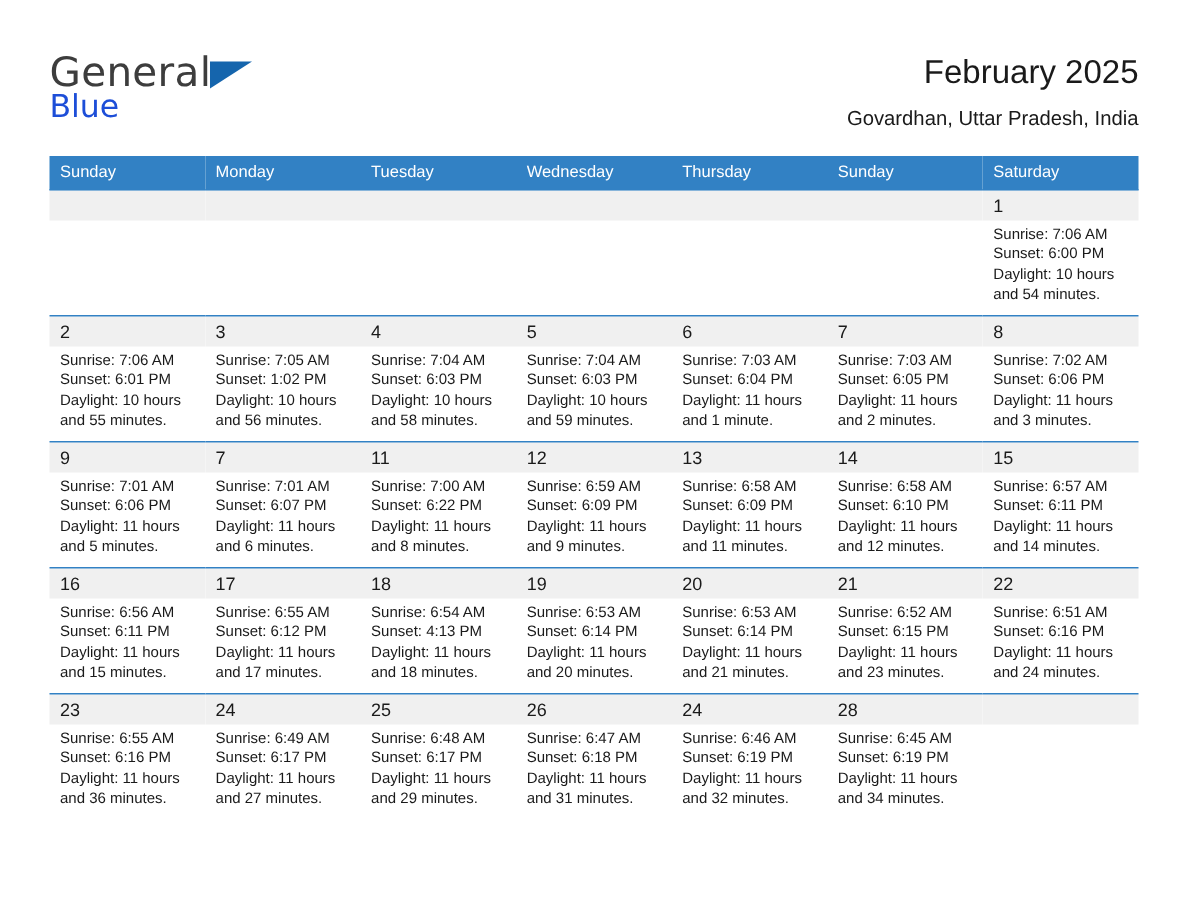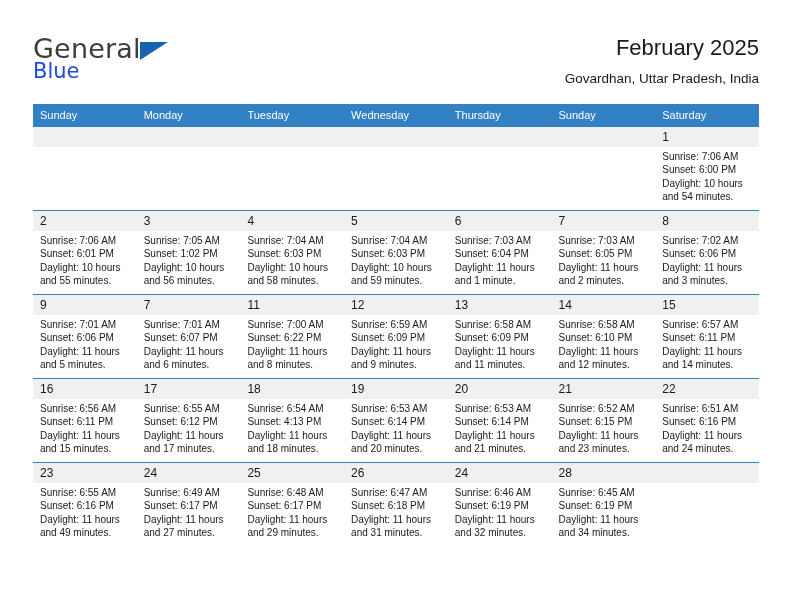--- a/index.html
+++ b/index.html
@@ -370,21 +370,21 @@
               <div>Daylight: 11 hours and 24 minutes.</div>
             </div>
           </td>
         </tr>
         <tr class="week-row">
           <td>
             <span class="daynum">23</span>
             <div class="info">
               <div>Sunrise: 6:55 AM</div>
               <div>Sunset: 6:16 PM</div>
-              <div>Daylight: 11 hours and 49 minutes.</div>
+              <div>Daylight: 11 hours and 36 minutes.</div>
             </div>
           </td>
           <td class="sep-col">
             <span class="daynum">24</span>
             <div class="info">
               <div>Sunrise: 6:49 AM</div>
               <div>Sunset: 6:17 PM</div>
               <div>Daylight: 11 hours and 27 minutes.</div>
             </div>
           </td>

